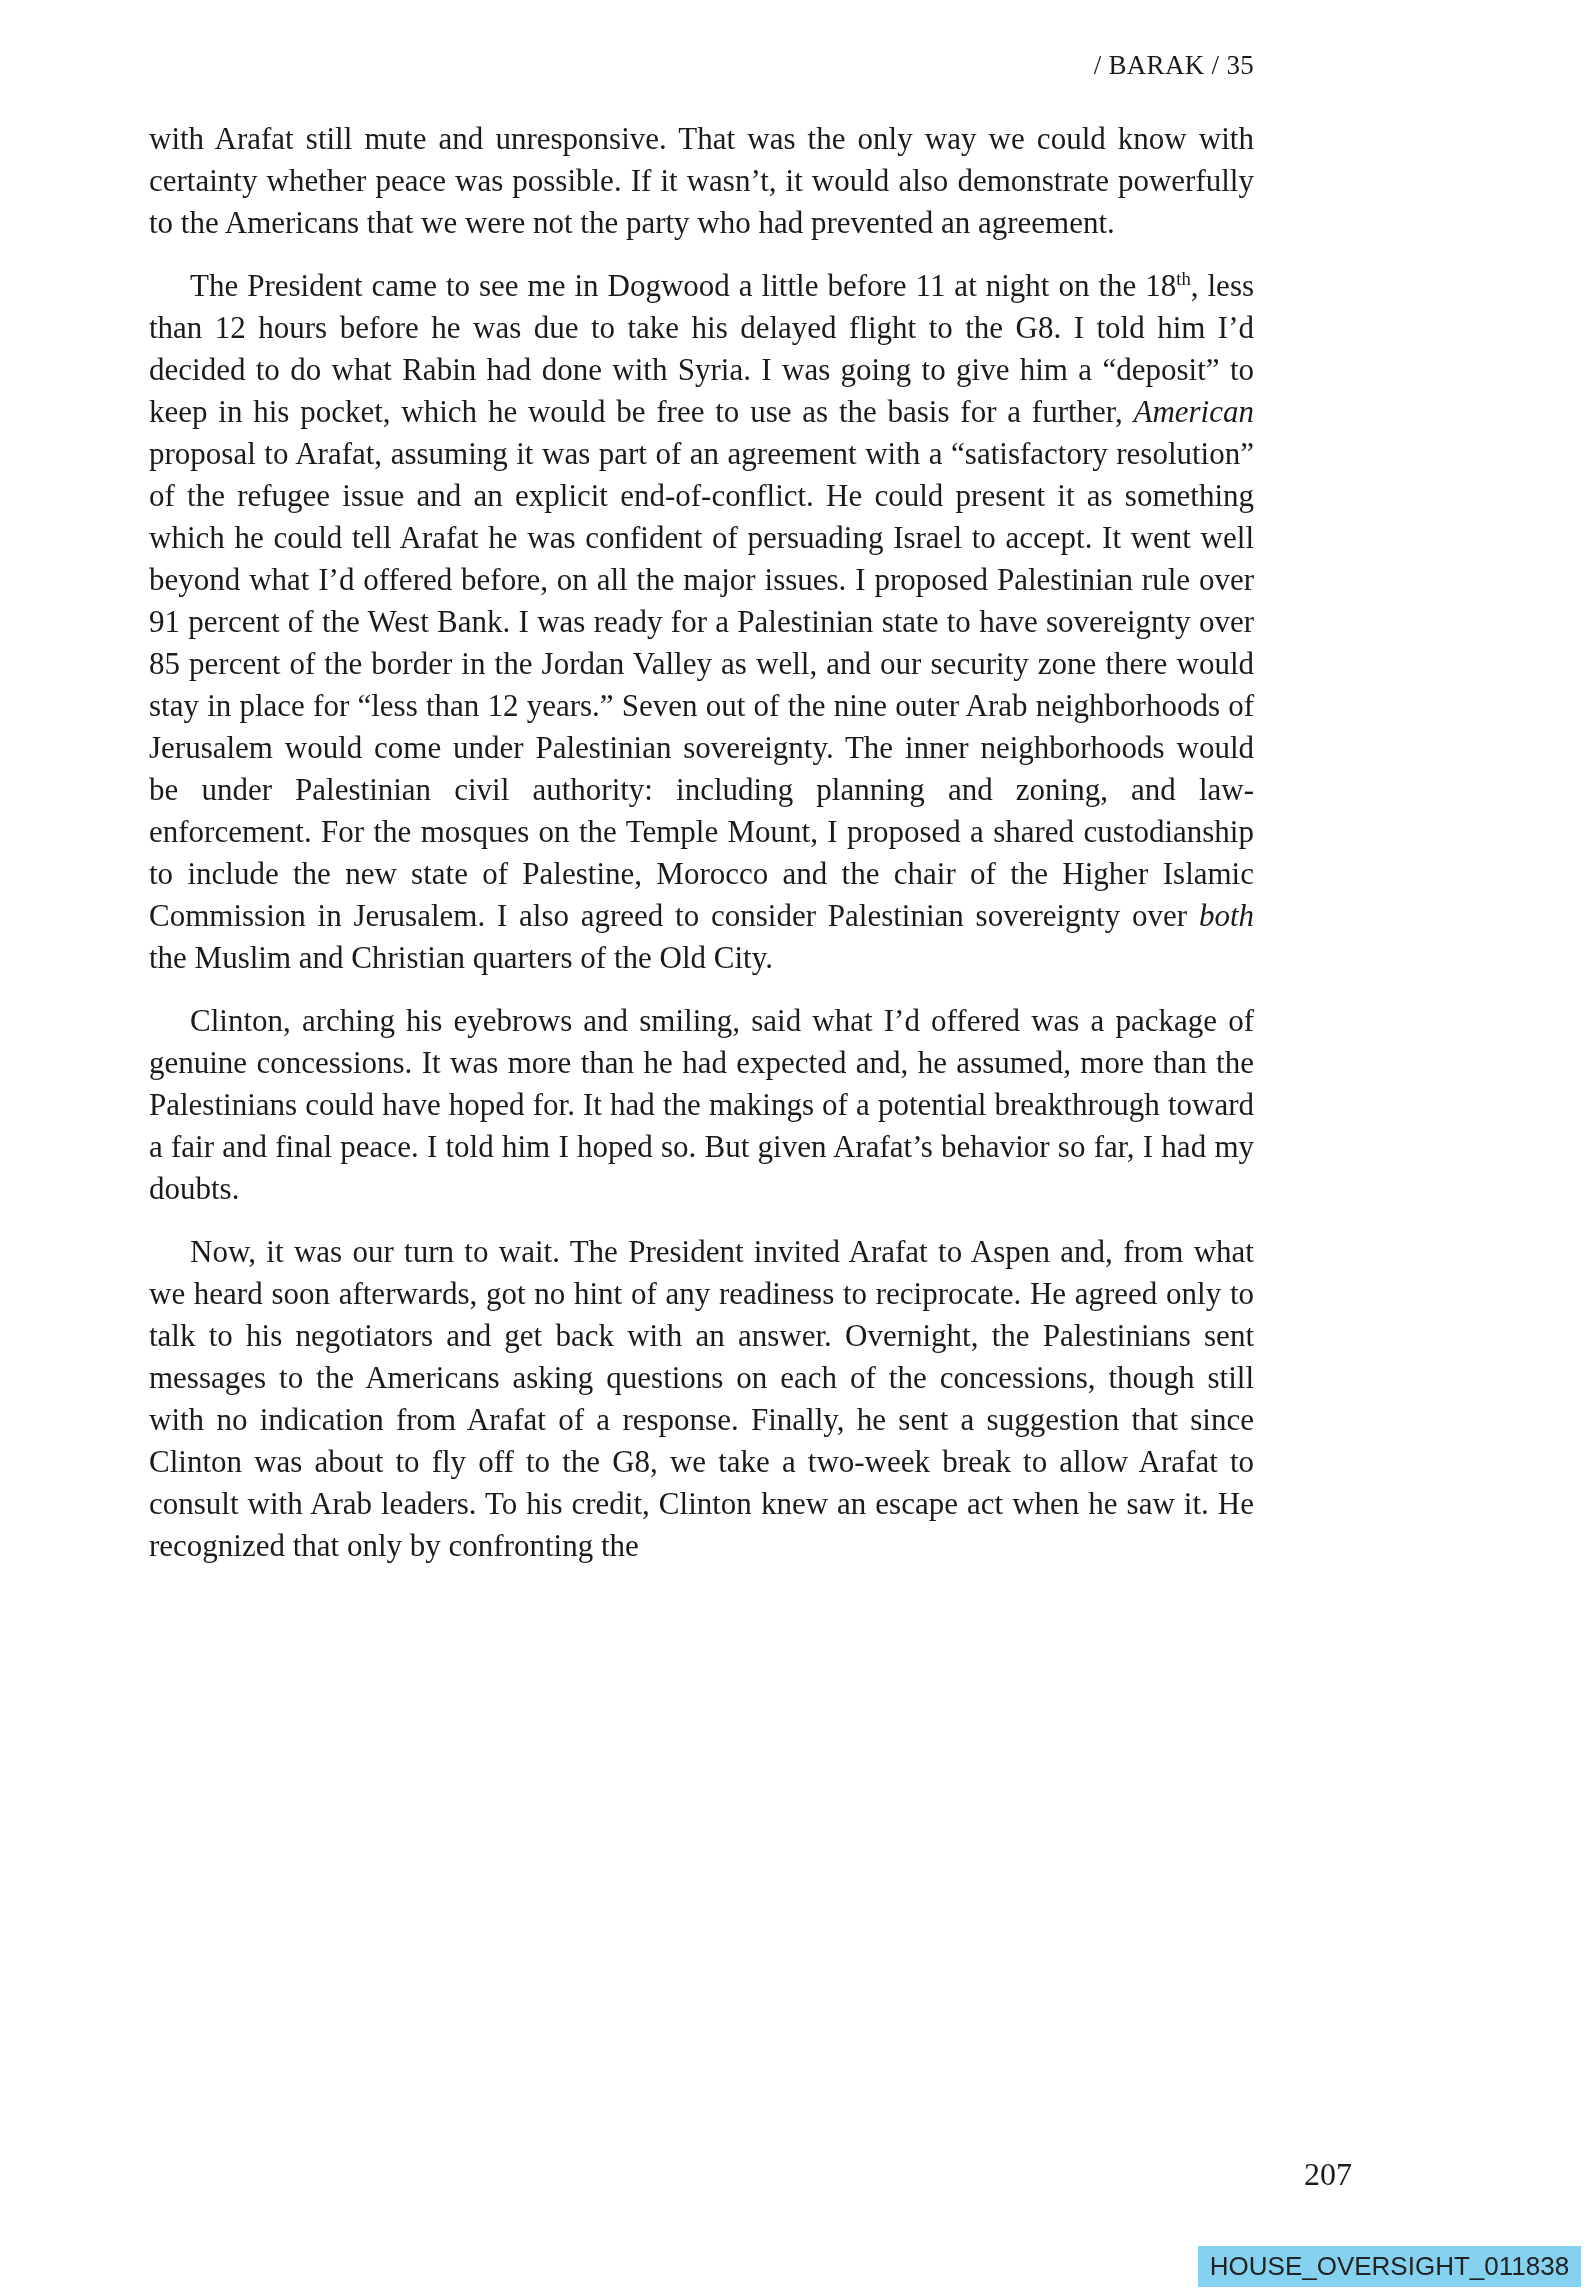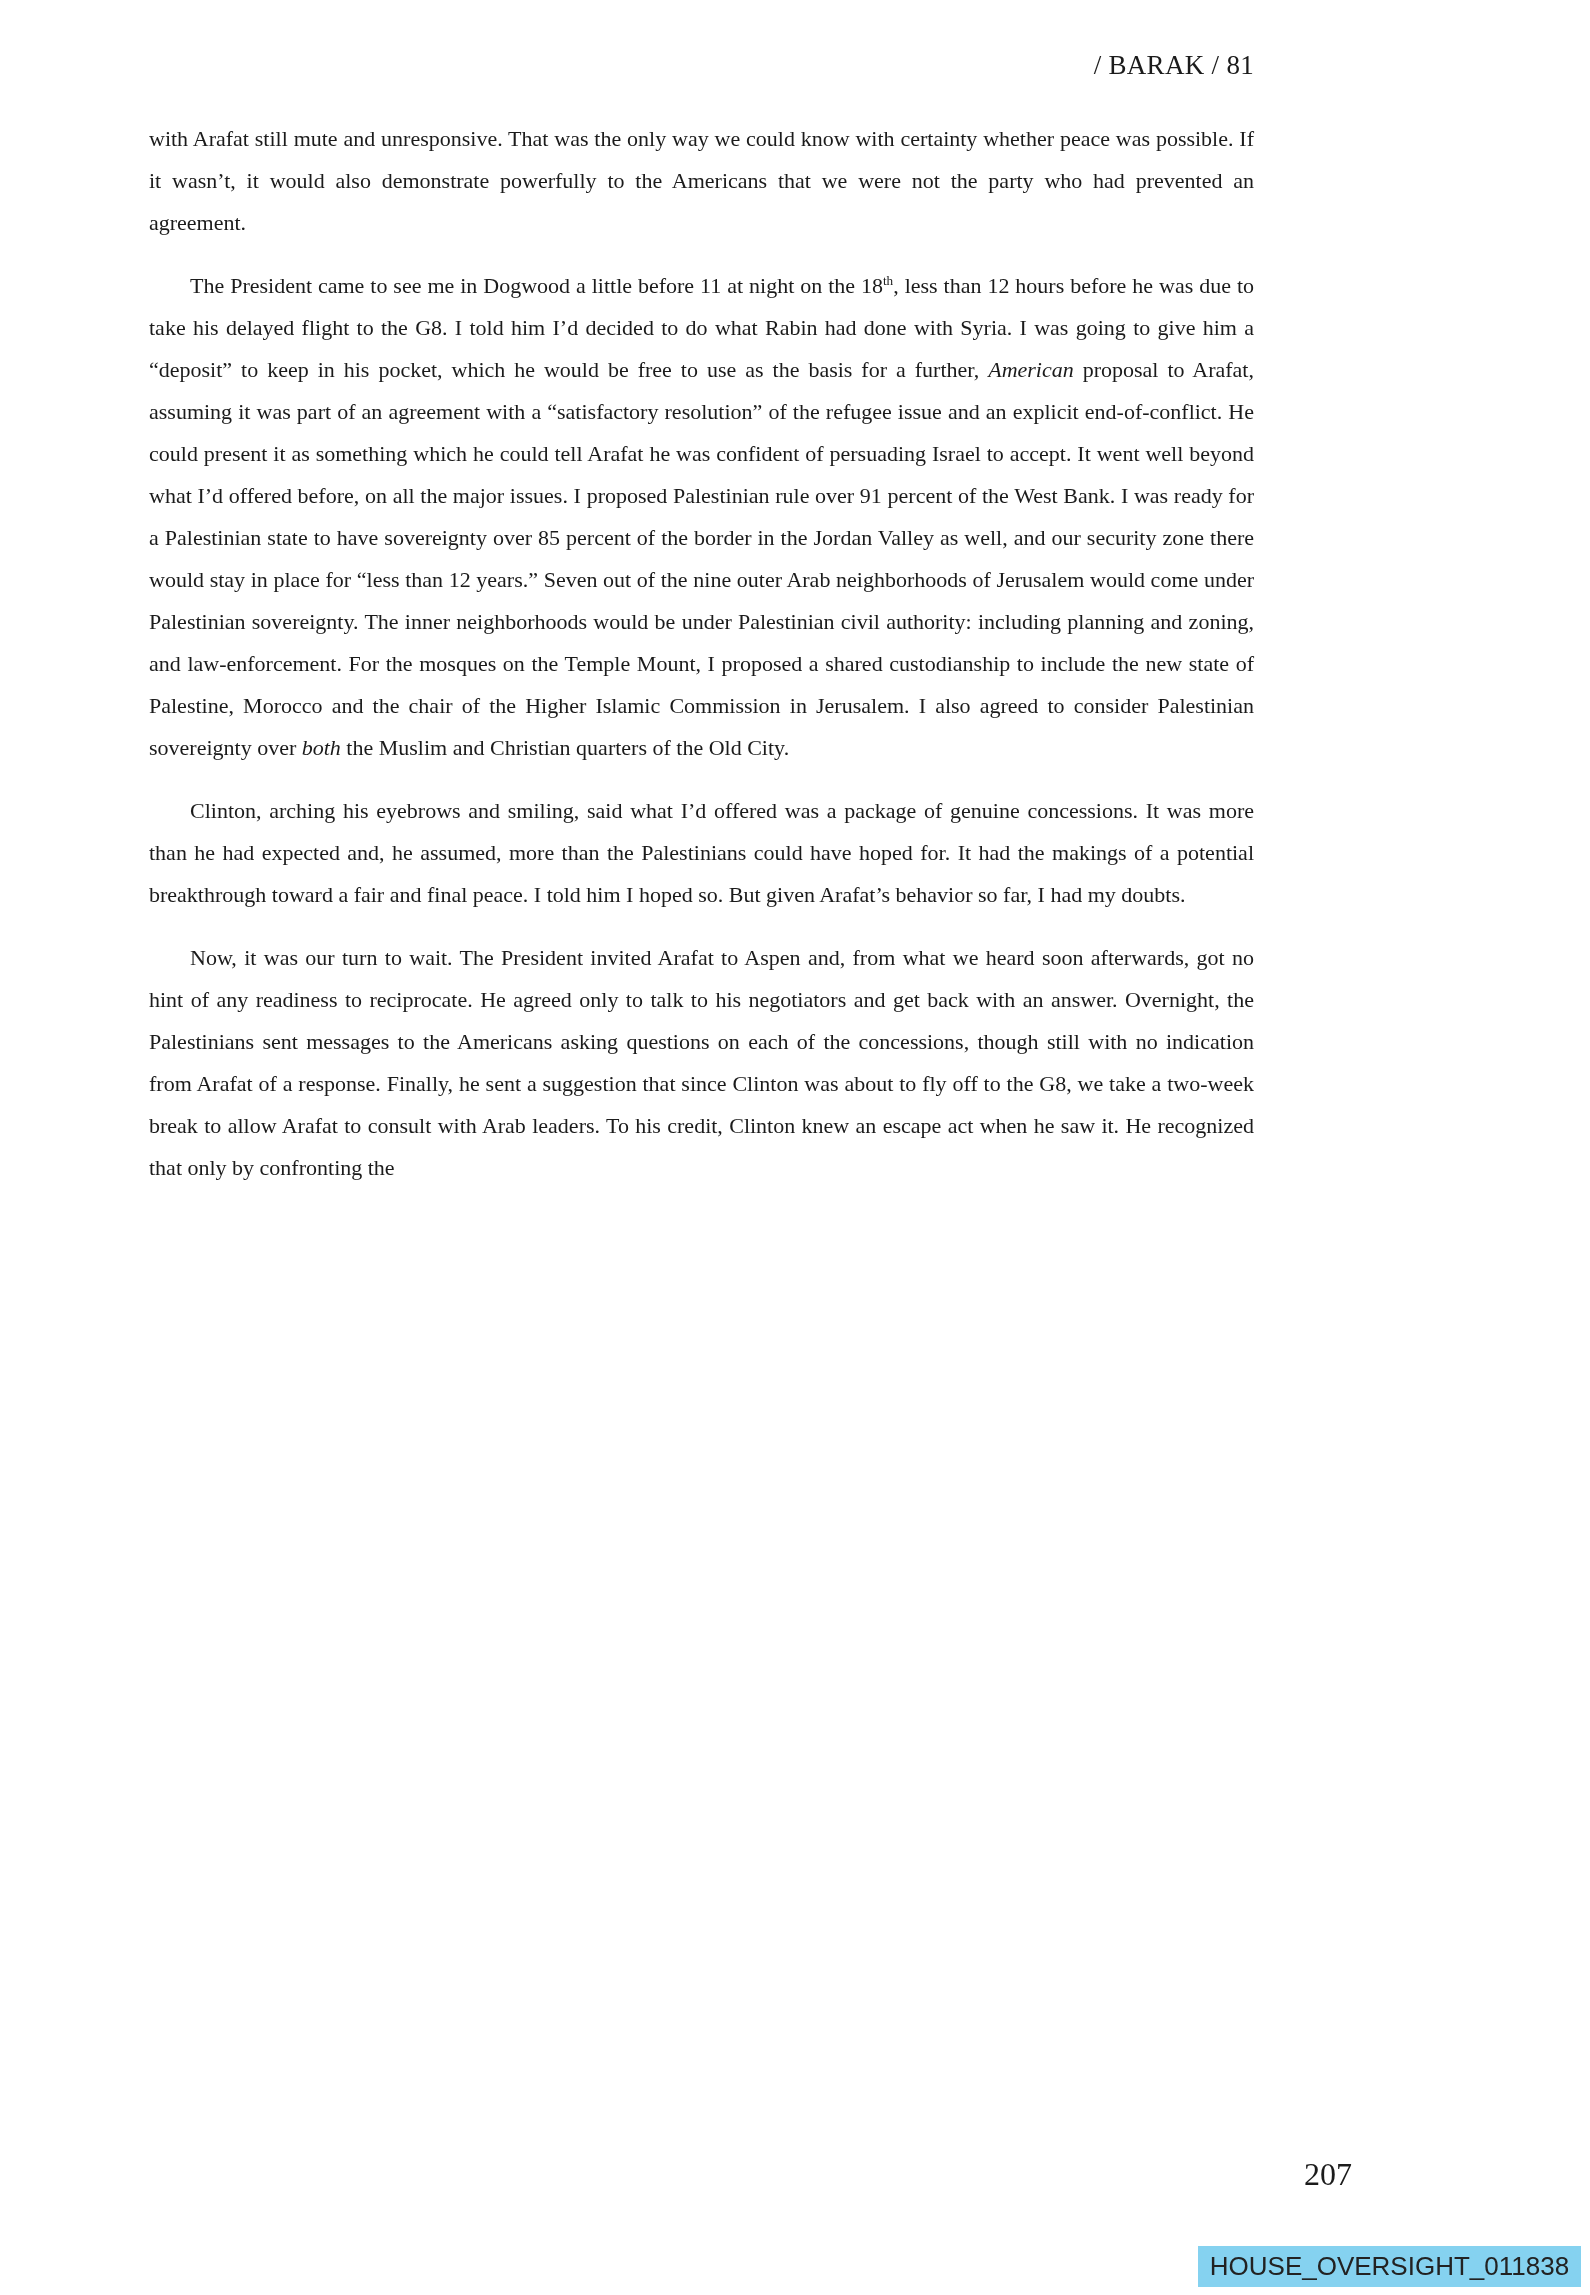--- a/index.html
+++ b/index.html
@@ -27,21 +27,21 @@
     width: 1105px;
   }
   .running-header {
     text-align: right;
     font-size: 27px;
     letter-spacing: 0.3px;
     color: #1b1b1b;
   }
   .body-text {
     margin-top: 37px;
-    font-size: 22px;
+    font-size: 31px;
     line-height: 42px;
     text-align: justify;
   }
   p.para {
     margin: 0 0 21px 0;
   }
   p.para.indent {
     text-indent: 41px;
   }
   p.para em {
@@ -67,21 +67,21 @@
     color: #222222;
     padding: 5.1px 11.6px;
     white-space: nowrap;
   }
 </style>
 </head>
 <body>
 
 <div class="page">
   <div class="text-block">
-    <div class="running-header">/ BARAK / 81</div>
+    <div class="running-header">/ BARAK / 35</div>
     <div class="body-text">
         <p class="para"><span>with Arafat still mute and unresponsive. That was the only way we could know with certainty whether peace was possible. If it wasn’t, it would also demonstrate powerfully to the Americans that we were not the party who had prevented an agreement.</span></p>
         <p class="para indent"><span>The President came to see me in Dogwood a little before 11 at night on the 18</span><sup>th</sup><span>, less than 12 hours before he was due to take his delayed flight to the G8. I told him I’d decided to do what Rabin had done with Syria. I was going to give him a “deposit” to keep in his pocket, which he would be free to use as the basis for a further, </span><em>American</em><span> proposal to Arafat, assuming it was part of an agreement with a “satisfactory resolution” of the refugee issue and an explicit end-of-conflict. He could present it as something which he could tell Arafat he was confident of persuading Israel to accept. It went well beyond what I’d offered before, on all the major issues. I proposed Palestinian rule over 91 percent of the West Bank. I was ready for a Palestinian state to have sovereignty over 85 percent of the border in the Jordan Valley as well, and our security zone there would stay in place for “less than 12 years.” Seven out of the nine outer Arab neighborhoods of Jerusalem would come under Palestinian sovereignty. The inner neighborhoods would be under Palestinian civil authority: including planning and zoning, and law-enforcement. For the mosques on the Temple Mount, I proposed a shared custodianship to include the new state of Palestine, Morocco and the chair of the Higher Islamic Commission in Jerusalem. I also agreed to consider Palestinian sovereignty over </span><em>both</em><span> the Muslim and Christian quarters of the Old City.</span></p>
         <p class="para indent"><span>Clinton, arching his eyebrows and smiling, said what I’d offered was a package of genuine concessions. It was more than he had expected and, he assumed, more than the Palestinians could have hoped for. It had the makings of a potential breakthrough toward a fair and final peace. I told him I hoped so. But given Arafat’s behavior so far, I had my doubts.</span></p>
         <p class="para indent"><span>Now, it was our turn to wait. The President invited Arafat to Aspen and, from what we heard soon afterwards, got no hint of any readiness to reciprocate. He agreed only to talk to his negotiators and get back with an answer. Overnight, the Palestinians sent messages to the Americans asking questions on each of the concessions, though still with no indication from Arafat of a response. Finally, he sent a suggestion that since Clinton was about to fly off to the G8, we take a two-week break to allow Arafat to consult with Arab leaders. To his credit, Clinton knew an escape act when he saw it. He recognized that only by confronting the</span></p>
       </div>
   </div>
   <div class="page-number">207</div>
   <div class="watermark" style="background: rgb(133, 210, 240); color: rgb(34, 34, 34);">HOUSE_OVERSIGHT_011838</div>
 </div>

